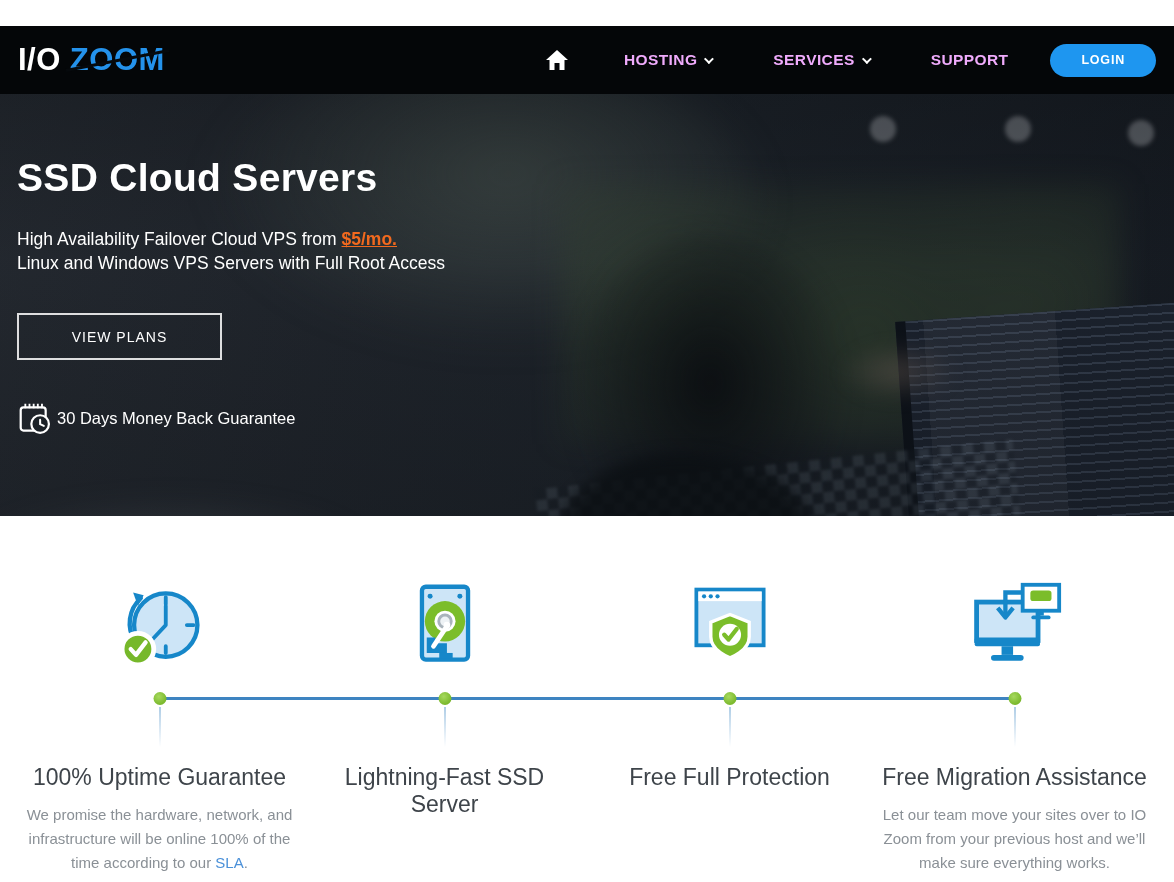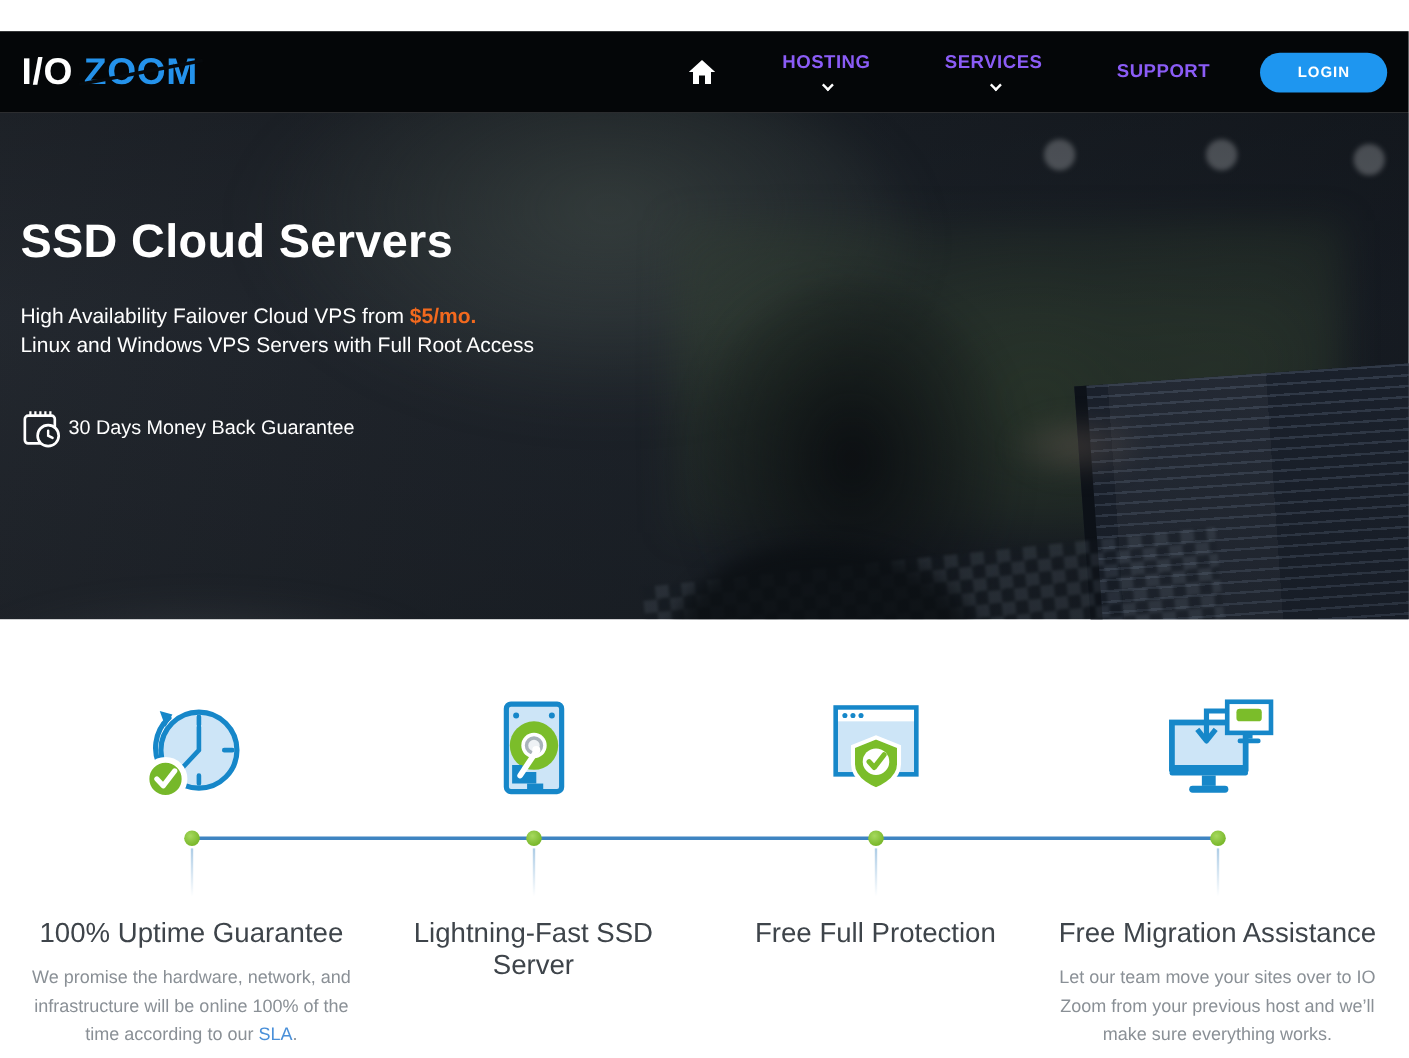--- a/index.html
+++ b/index.html
@@ -15,22 +15,22 @@
   
   .nav{height:68px;background:var(--nav-black);display:flex;align-items:center;
     padding:0 18px;position:relative;z-index:5;margin-top:26px;}
   .logo{display:flex;align-items:baseline;gap:9px;font-weight:bold;font-size:31px;
     letter-spacing:.5px;cursor:pointer;}
   .logo .p1{color:#fff;}
   .logo .p2{color:var(--logo-blue);position:relative;display:inline-block;}
   .logo .p2::after{content:"";position:absolute;left:-5%;right:-5%;top:48%;height:3px;
     background:#06090c;transform:rotate(-11deg);}
   .nav-right{margin-left:auto;display:flex;align-items:center;gap:0;}
-  .nav-item{color:#8b5cf6;font-size:15.5px;font-weight:bold;letter-spacing:.4px;
-    display:flex;align-items:center;gap:7px;padding:10px 0;cursor:pointer;flex-direction:column;}
+  .nav-item{color:#f0abfc;font-size:15.5px;font-weight:bold;letter-spacing:.4px;
+    display:flex;align-items:center;gap:7px;padding:10px 0;cursor:pointer;}
   .nav-home{margin-right:55px;display:flex;align-items:center;cursor:pointer;}
   .nav-gap{width:62px;}
   .caret{width:7px;height:7px;border-right:2px solid #fff;border-bottom:2px solid #fff;
     transform:rotate(45deg) translateY(-2px);display:inline-block;}
   .login-btn{margin-left:42px;background:var(--accent-blue);color:#fff;border:none;
     border-radius:17px;height:33px;padding:0 31px;font-size:12.5px;font-weight:bold;
     letter-spacing:.8px;cursor:pointer;font-family:inherit;}
 
   
   .hero{position:relative;height:422px;background:linear-gradient(104deg,#272c33 0%,#22272e 30%,#1e242b 55%,#161b22 100%);overflow:hidden;}
@@ -56,23 +56,23 @@
   .bg-plaid{left:540px;top:370px;width:480px;height:120px;opacity:.5;transform:rotate(-6deg);
     background:repeating-conic-gradient(rgba(130,145,160,.45) 0% 25%,rgba(25,32,40,.6) 0% 50%);
     background-size:22px 22px;filter:blur(1.5px);}
   .bg-desk{left:-40px;top:400px;width:420px;height:120px;border-radius:50%;
     background:radial-gradient(ellipse,rgba(120,126,132,.4),transparent 70%);filter:blur(12px);}
   .bg-chair{left:560px;top:360px;width:260px;height:180px;border-radius:46% 54% 40% 40%;
     background:rgba(12,16,20,.85);filter:blur(7px);}
   .bg-shade{inset:0;background:linear-gradient(180deg,rgba(10,13,17,.35),rgba(14,18,24,.15) 40%,rgba(10,13,17,.3));}
 
   .hero-content{position:relative;z-index:2;padding-left:17px;}
-  .hero-title{color:#fff;font-size:39px;font-weight:bold;letter-spacing:.3px;padding-top:86px;}
+  .hero-title{color:#fff;font-size:39px;font-weight:bold;letter-spacing:.3px;padding-top:62px;}
   .hero-sub{color:#fff;font-size:17.5px;margin-top:27px;line-height:24px;}
-  .hero-sub .price{color:var(--price-orange);font-weight:bold;}
+  .hero-sub .price{color:var(--price-orange);font-weight:bold;text-decoration:underline;}
   .hero-sub2{color:#fff;font-size:17.5px;line-height:24px;}
   .cta-btn{margin-top:38px;display:inline-flex;align-items:center;justify-content:center;
     width:205px;height:47px;background:transparent;border:2px solid rgba(255,255,255,.85);
     color:#fff;font-size:14px;letter-spacing:1px;font-family:inherit;cursor:pointer;}
   .guarantee{display:flex;align-items:center;gap:3px;margin-top:40px;color:#fff;font-size:16.5px;}
 
   
   .features{padding-top:64px;}
   .grid{display:grid;grid-template-columns:repeat(4,1fr);width:1140px;margin:0 auto;}
   .f-icon{height:96px;display:flex;align-items:flex-start;justify-content:center;}
@@ -138,20 +138,21 @@
     <div class="bg-desk"></div>
     <div class="bg-chair"></div>
     <div class="bg-shade"></div>
   </div>
   <div class="hero-content">
     <div class="hero-title">SSD Cloud Servers</div>
     <div class="hero-sub">
       <span>High Availability Failover Cloud VPS from </span><span class="price">$5/mo.</span>
     </div>
     <div class="hero-sub2">Linux and Windows VPS Servers with Full Root Access</div>
+    <button class="cta-btn">VIEW PLANS</button>
     <div class="guarantee">
       <span>
         <svg width="37" height="37" viewBox="0 0 40 40">
           <rect x="4" y="8" width="27" height="25" rx="3" fill="none" stroke="#fff" stroke-width="2.4"></rect>
           <path d="M9 9 V4 M13.5 9 V4 M18 9 V4 M22.5 9 V4 M27 9 V4" stroke="#fff" stroke-width="2"></path>
           <circle cx="25" cy="26" r="9.5" fill="#1b2127" stroke="#fff" stroke-width="2.4"></circle>
           <path d="M25 21.5 V26 L29 28" stroke="#fff" stroke-width="2.2" fill="none" stroke-linecap="round"></path>
         </svg>
       </span>
       <span>30 Days Money Back Guarantee</span>

